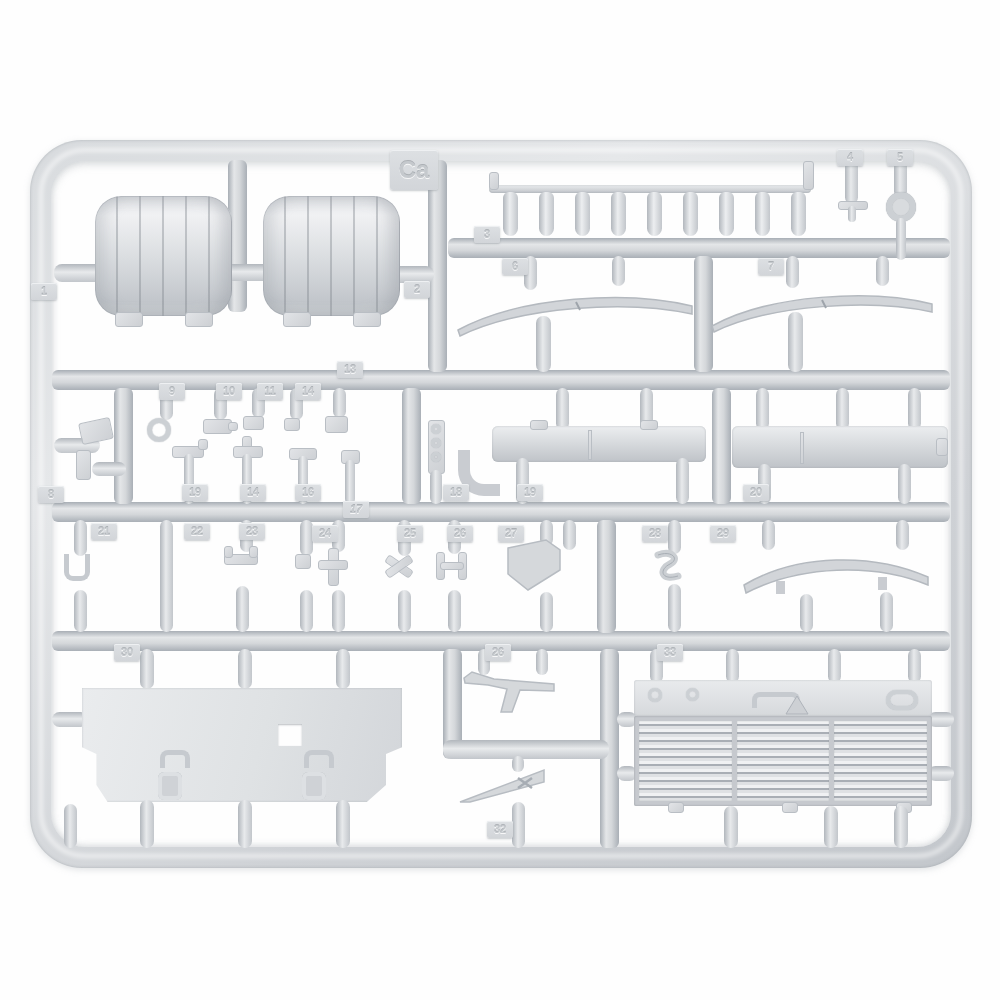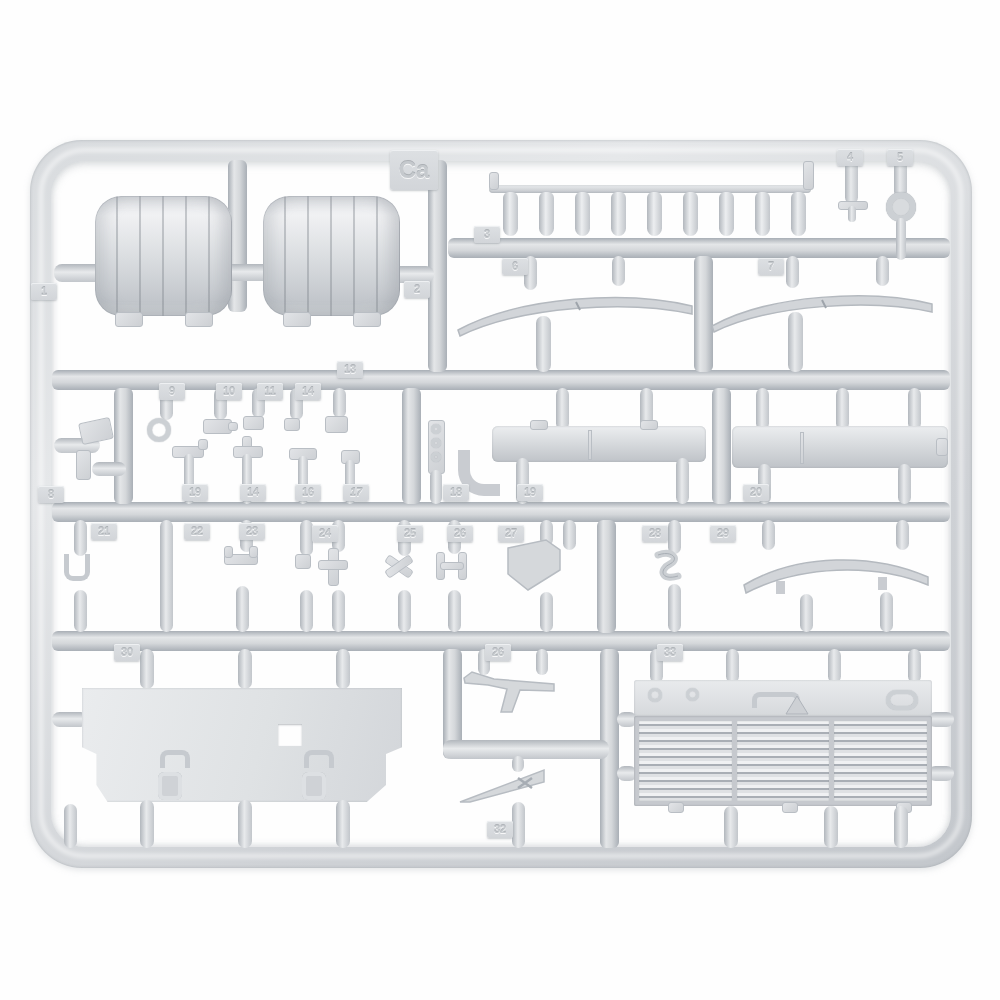--- a/index.html
+++ b/index.html
@@ -303,21 +303,21 @@
   <div class="tag" style="left:758px;top:258px;">7</div>
   <div class="tag" style="left:38px;top:486px;">8</div>
   <div class="tag" style="left:159px;top:383px;">9</div>
   <div class="tag" style="left:216px;top:383px;">10</div>
   <div class="tag" style="left:257px;top:383px;">11</div>
   <div class="tag" style="left:295px;top:383px;">14</div>
   <div class="tag" style="left:337px;top:361px;">13</div>
   <div class="tag" style="left:182px;top:484px;">19</div>
   <div class="tag" style="left:240px;top:484px;">14</div>
   <div class="tag" style="left:295px;top:484px;">16</div>
-  <div class="tag" style="left:343px;top:484px;font-style:italic;">17</div>
+  <div class="tag" style="left:343px;top:501px;font-style:italic;">17</div>
   <div class="tag" style="left:443px;top:484px;">18</div>
   <div class="tag" style="left:517px;top:484px;">19</div>
   <div class="tag" style="left:743px;top:484px;">20</div>
   <div class="tag" style="left:91px;top:523px;">21</div>
   <div class="tag" style="left:184px;top:523px;">22</div>
   <div class="tag" style="left:239px;top:523px;">23</div>
   <div class="tag" style="left:312px;top:525px;">24</div>
   <div class="tag" style="left:397px;top:525px;">25</div>
   <div class="tag" style="left:447px;top:525px;">26</div>
   <div class="tag" style="left:498px;top:525px;">27</div>

